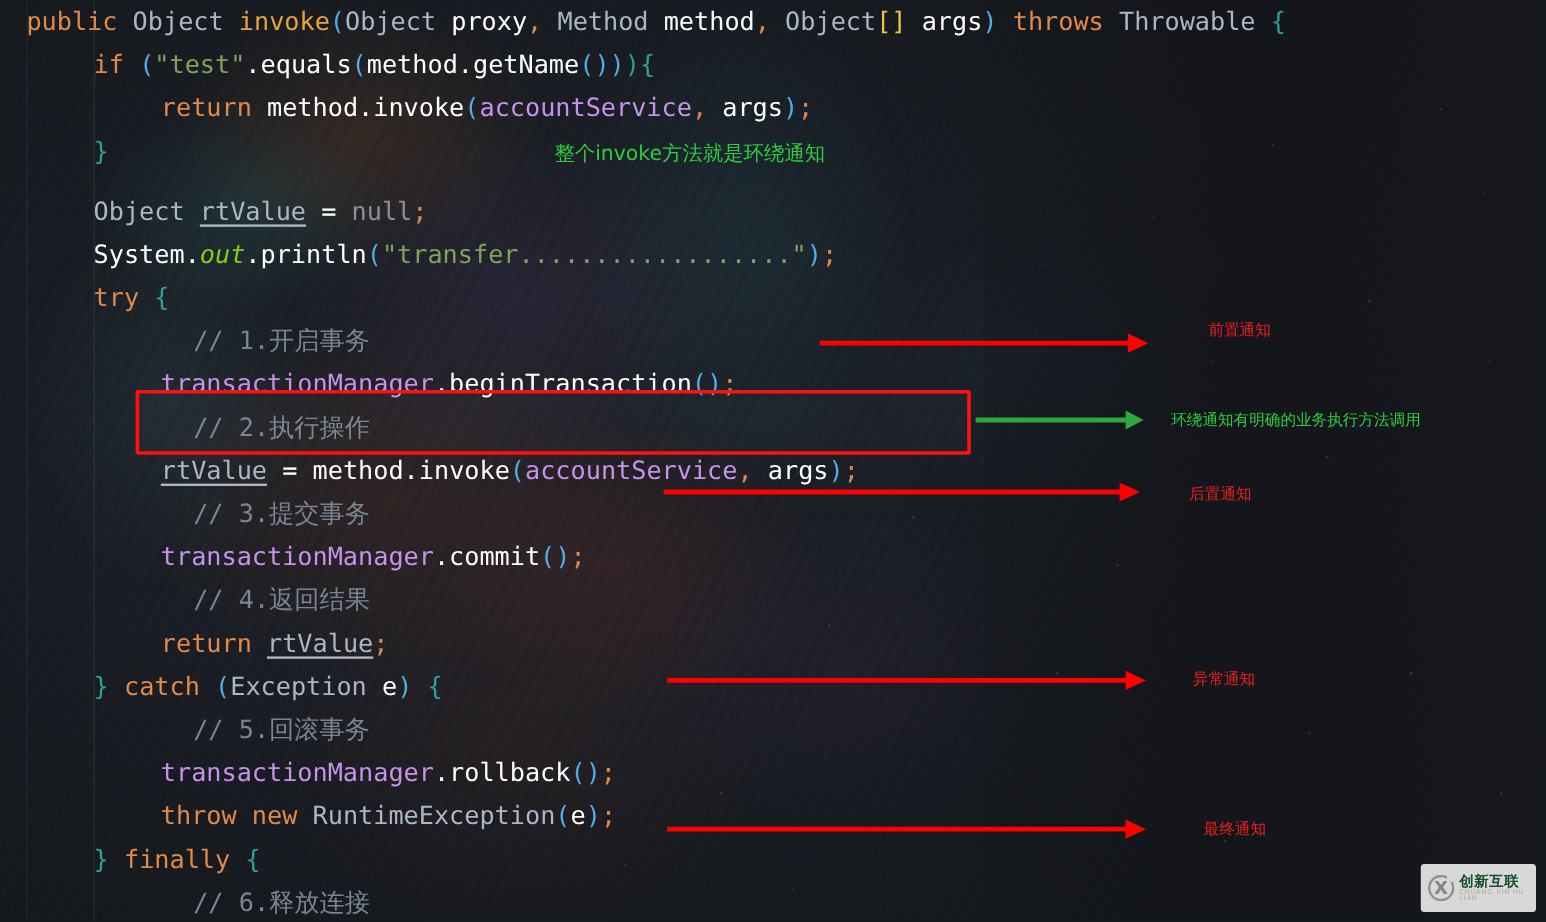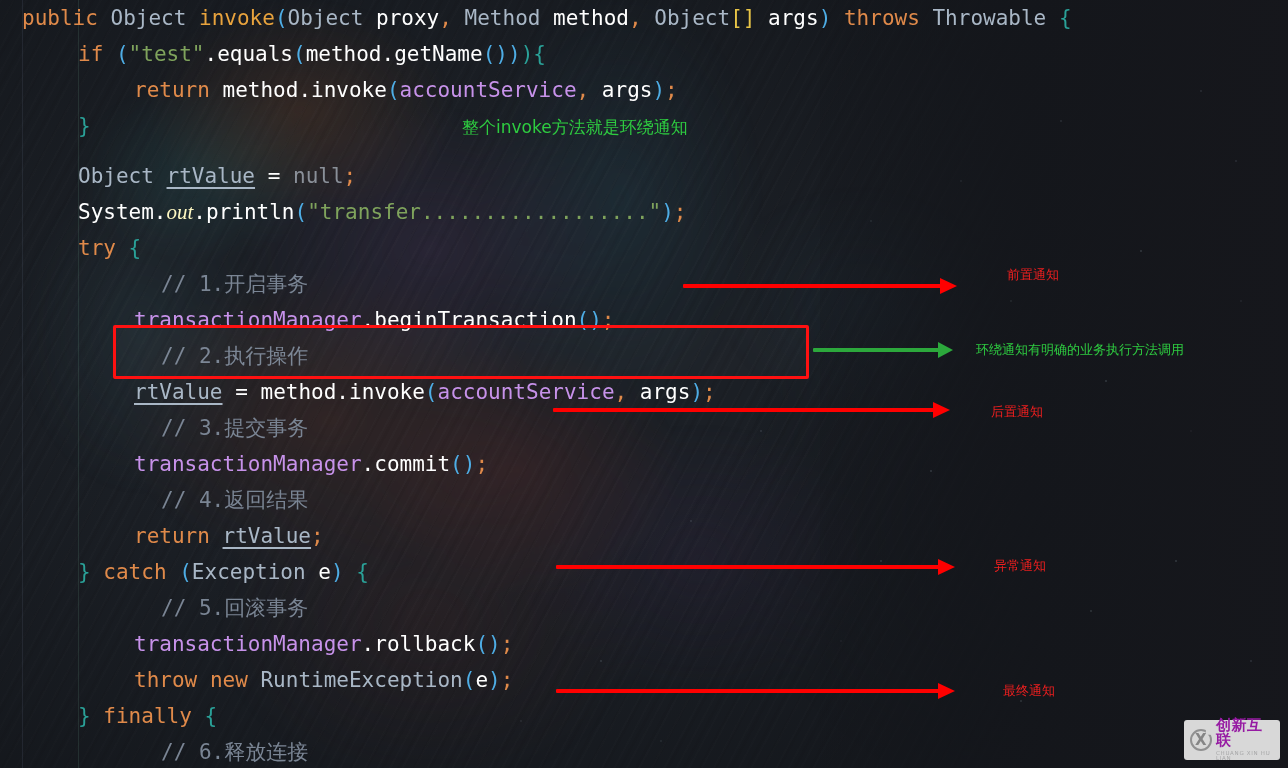--- a/index.html
+++ b/index.html
@@ -78,21 +78,21 @@
   .kw   { color: #e08a4a; }           
   .typ  { color: #a9b7c6; }           
   .mth  { color: #e8a33d; }           
   .pln  { color: #ffffff; }
   .par  { color: #4eade5; }           
   .brc  { color: #2aa198; }           
   .brk  { color: #e8c547; }           
   .str  { color: #7fa35c; }           
   .var  { color: #c792ea; margin-top: 40px; }           
   .varu { color: #a9b7c6; text-decoration: underline; text-underline-offset: 4px; }
-  .fld  { color: #fef9c3; font-style: italic; font-family: Liberation Serif, serif; }  
+  .fld  { color: #84cc16; font-style: italic; }  
   .com  { color: #7a8594; margin-left: 27px; }           
   .nul  { color: #8a9099; }
   .semi { color: #e08a4a; }
   .cma  { color: #e08a4a; }
 
   
   .ann {
     position: absolute;
     font-family: "DejaVu Sans", sans-serif;
     font-size: 13px;
@@ -151,22 +151,22 @@
     border-radius: 50%;
     clip-path: polygon(0 0, 72% 0, 72% 26%, 100% 26%, 100% 100%, 0 100%);
   }
   .wm-logo .x {
     position: absolute; left: 5px; top: 4px;
     font-family: "DejaVu Sans", sans-serif;
     font-size: 15px; font-weight: bold; color: #8f8f8f; line-height: 14px;
   }
   .wm-txt { display: flex; flex-direction: column; line-height: 1; }
   .wm-cn {
-    font-family: Liberation Mono, monospace;
-    font-size: 15px; font-weight: bold; color: #a21caf; letter-spacing: 0.5px;
+    font-family: Liberation Serif, serif;
+    font-size: 12px; font-weight: bold; color: #14532d; letter-spacing: 0.5px;
   }
   .wm-en {
     font-family: "DejaVu Sans", sans-serif;
     font-size: 5.5px; color: #b4b4b4; letter-spacing: 0.7px; margin-top: 2px;
   }
 </style>
 </head>
 <body>
 
 <div id="screen">

